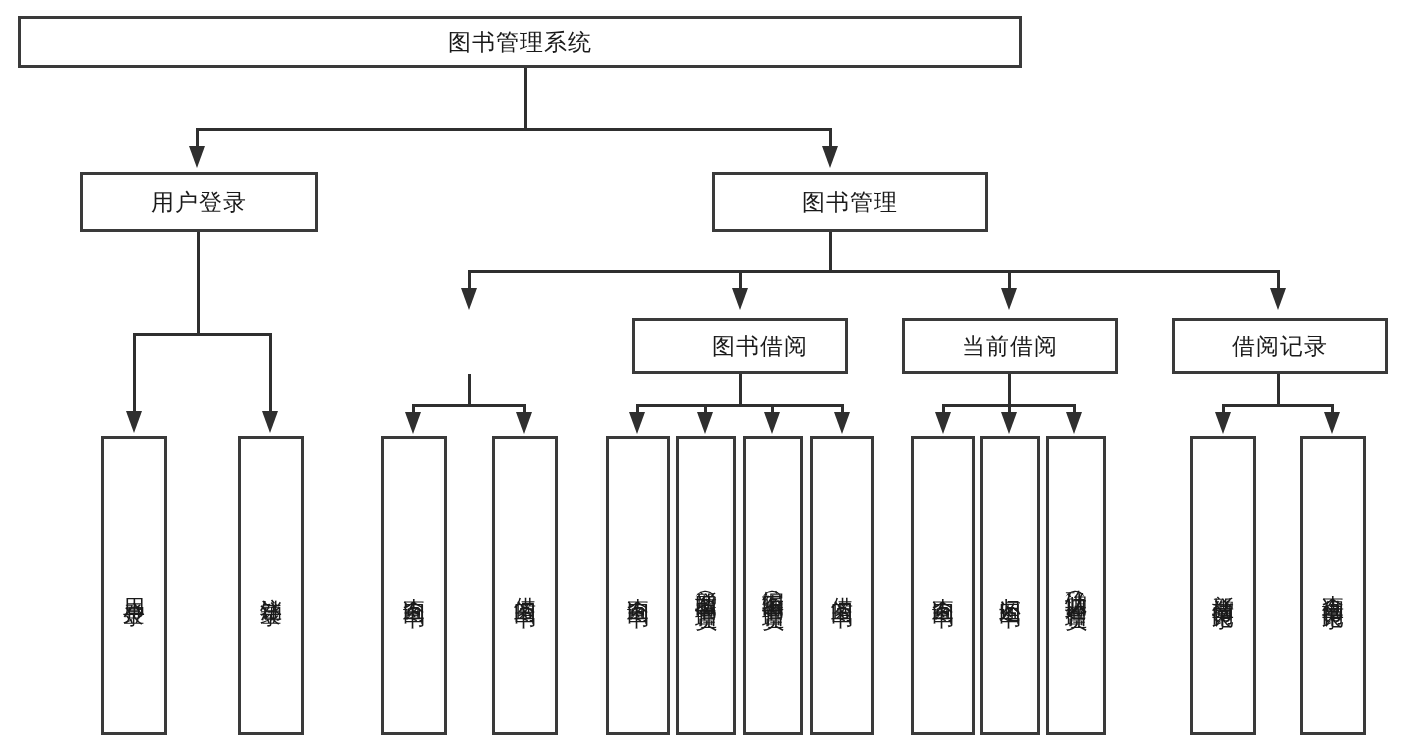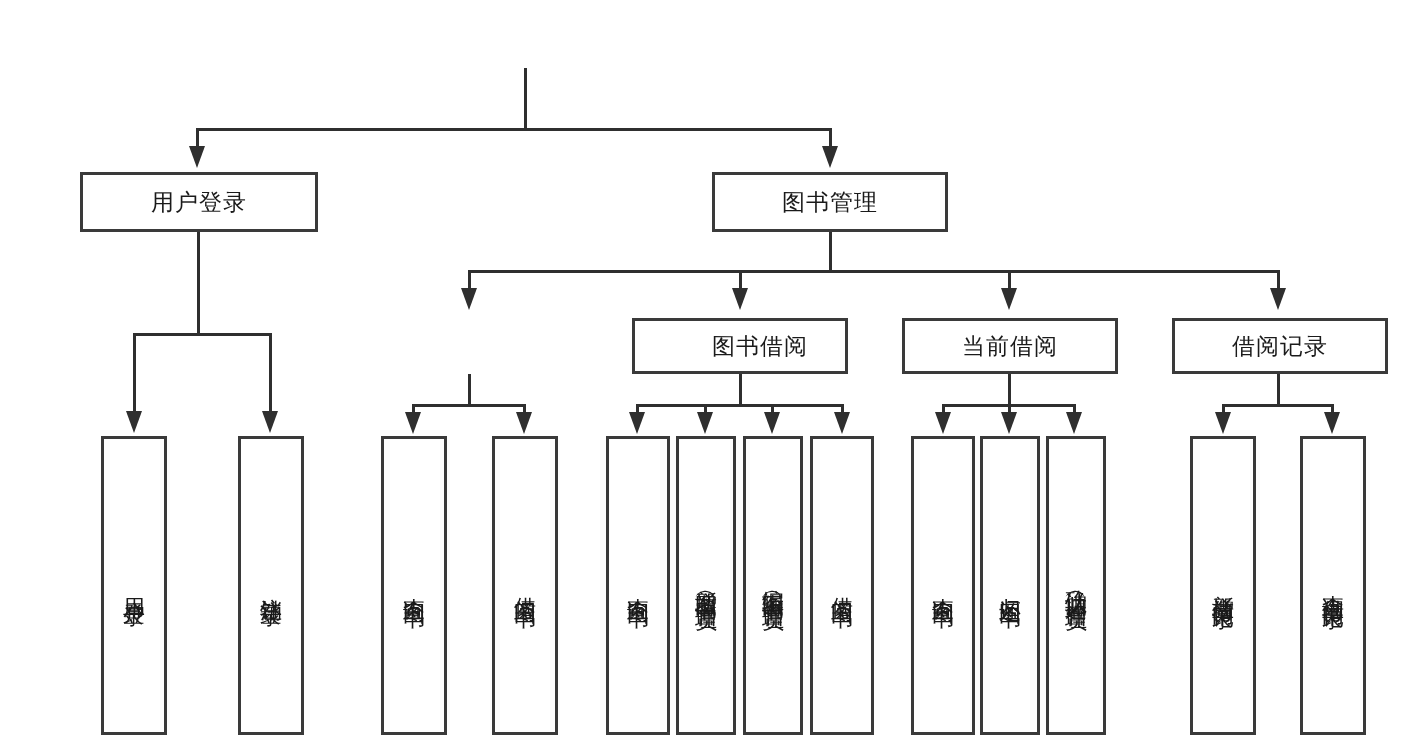--- a/index.html
+++ b/index.html
@@ -76,35 +76,38 @@
     letter-spacing: 0.5px;
     white-space: nowrap;
     user-select: none;
   }
 </style>
 </head>
 <body>
 
 <div id="canvas">
 
+  <div class="node root" style="left:18px; top:16px; width:1004px; height:52px;">
+    <span class="node-label">图书管理系统</span>
+  </div>
 
   <div class="edge vline" style="left:524px; top:68px; width:3px; height:62px;"></div>
 
   <div class="edge hline" style="left:196px; top:128px; width:636px; height:3px;"></div>
 
   <div class="edge vline" style="left:196px; top:128px; width:3px; height:20px;"></div>
   <div class="arrow" style="left:189px; top:146px;"></div>
   <div class="edge vline" style="left:829px; top:128px; width:3px; height:20px;"></div>
   <div class="arrow" style="left:822px; top:146px;"></div>
 
   <div class="node" style="left:80px; top:172px; width:238px; height:60px;">
     <span class="node-label">用户登录</span>
   </div>
 
-  <div class="node" style="left:712px; top:172px; width:236px; height:60px;">
+  <div class="node" style="left:712px; top:172px; width:276px; height:60px;">
     <span class="node-label">图书管理</span>
   </div>
 
   <div class="edge vline" style="left:197px; top:232px; width:3px; height:103px;"></div>
   <div class="edge hline" style="left:133px; top:333px; width:139px; height:3px;"></div>
   <div class="edge vline" style="left:133px; top:333px; width:3px; height:80px;"></div>
   <div class="arrow" style="left:126px; top:411px;"></div>
   <div class="edge vline" style="left:269px; top:333px; width:3px; height:80px;"></div>
   <div class="arrow" style="left:262px; top:411px;"></div>
 

